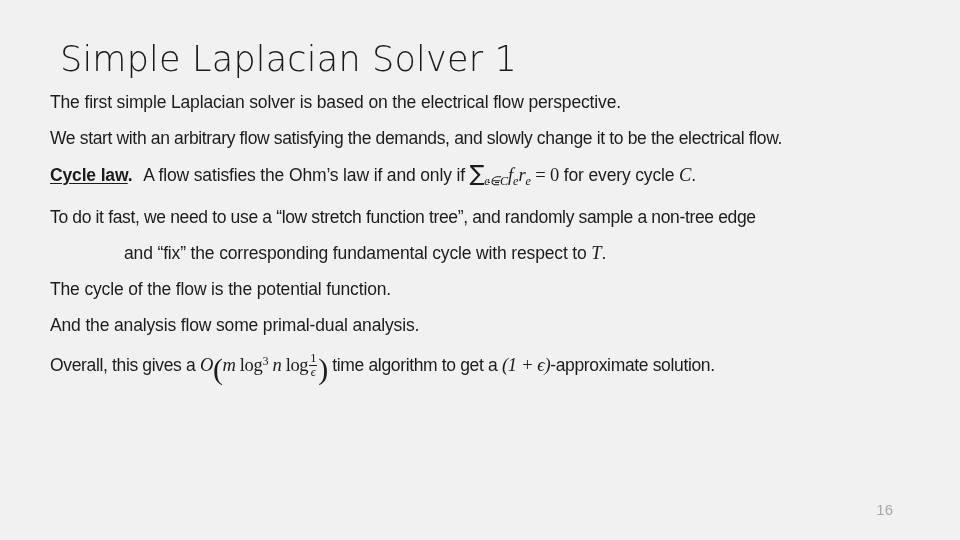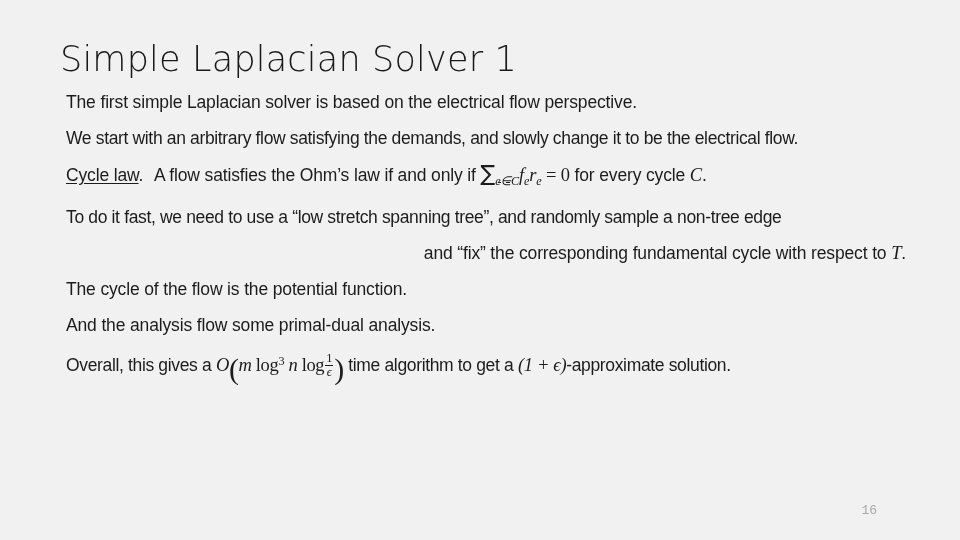--- a/index.html
+++ b/index.html
@@ -27,41 +27,40 @@
     font-weight: 300;
     font-size: 35px;
     line-height: 42px;
     color: #1a1a1a;
     letter-spacing: 0.2px;
     white-space: nowrap;
     margin-top: 16px;
   }
   .body-block {
     position: absolute;
-    left: 66px;
+    left: 50px;
     top: 84px;
     width: 840px;
   }
   .line {
     font-family: "Liberation Sans", sans-serif;
     font-size: 17.5px;
     line-height: 36px;
     color: #1c1c1c;
     white-space: nowrap;
     letter-spacing: -0.15px;
   }
   .line.indent {
     padding-left: 74px;
-    text-align: right;
   }
   .line.tight {
     letter-spacing: -0.35px;
   }
   .bold-underline {
-    font-weight: normal;
+    font-weight: bold;
     text-align: center;
   }
   .bold-underline .u {
     text-decoration: underline;
     text-underline-offset: 2px;
   }
   .gap {
     display: inline-block;
     width: 7px;
   }
@@ -123,24 +122,24 @@
     padding: 0 1px;
   }
   .frac .den {
     display: block;
     border-top: 1px solid #1c1c1c;
     padding: 0 1px;
     font-style: italic;
   }
   .page-number {
     position: absolute;
-    right: 83px;
+    right: 67px;
     bottom: 22px;
-    font-family: Liberation Mono, monospace;
-    font-size: 13px;
+    font-family: Liberation Sans, sans-serif;
+    font-size: 15px;
     color: #a8a8a8;
   }
 </style>
 </head>
 <body>
 
 <div class="slide">
 
   <div class="slide-title">Simple Laplacian Solver 1</div>
 
@@ -158,21 +157,21 @@
       <span class="bold-underline"><span class="u">Cycle law</span><span>.</span></span><span class="gap"></span>
       <span>A flow satisfies the Ohm’s law if and only if</span>
       <span class="math"><span class="sum-wrap"><span class="sum-glyph">∑</span><span class="sub">e∈C</span></span><span>f</span><span class="sub">e</span><span>r</span><span class="sub">e</span> <span class="up">= 0</span></span>
       <span>for every cycle</span>
       <span class="math">C</span><span>.</span>
     </div>
 
 
 
     <div class="line tight">
-      <span>To do it fast, we need to use a “low stretch spanning tree”, and randomly sample a non-tree edge</span>
+      <span>To do it fast, we need to use a “low stretch function tree”, and randomly sample a non-tree edge</span>
     </div>
 
     <div class="line indent">
       <span>and “fix” the corresponding fundamental cycle with respect to</span>
       <span class="math">T</span><span>.</span>
     </div>
 
 
     <div class="line">
       <span>The cycle of the flow is the potential function.</span>

